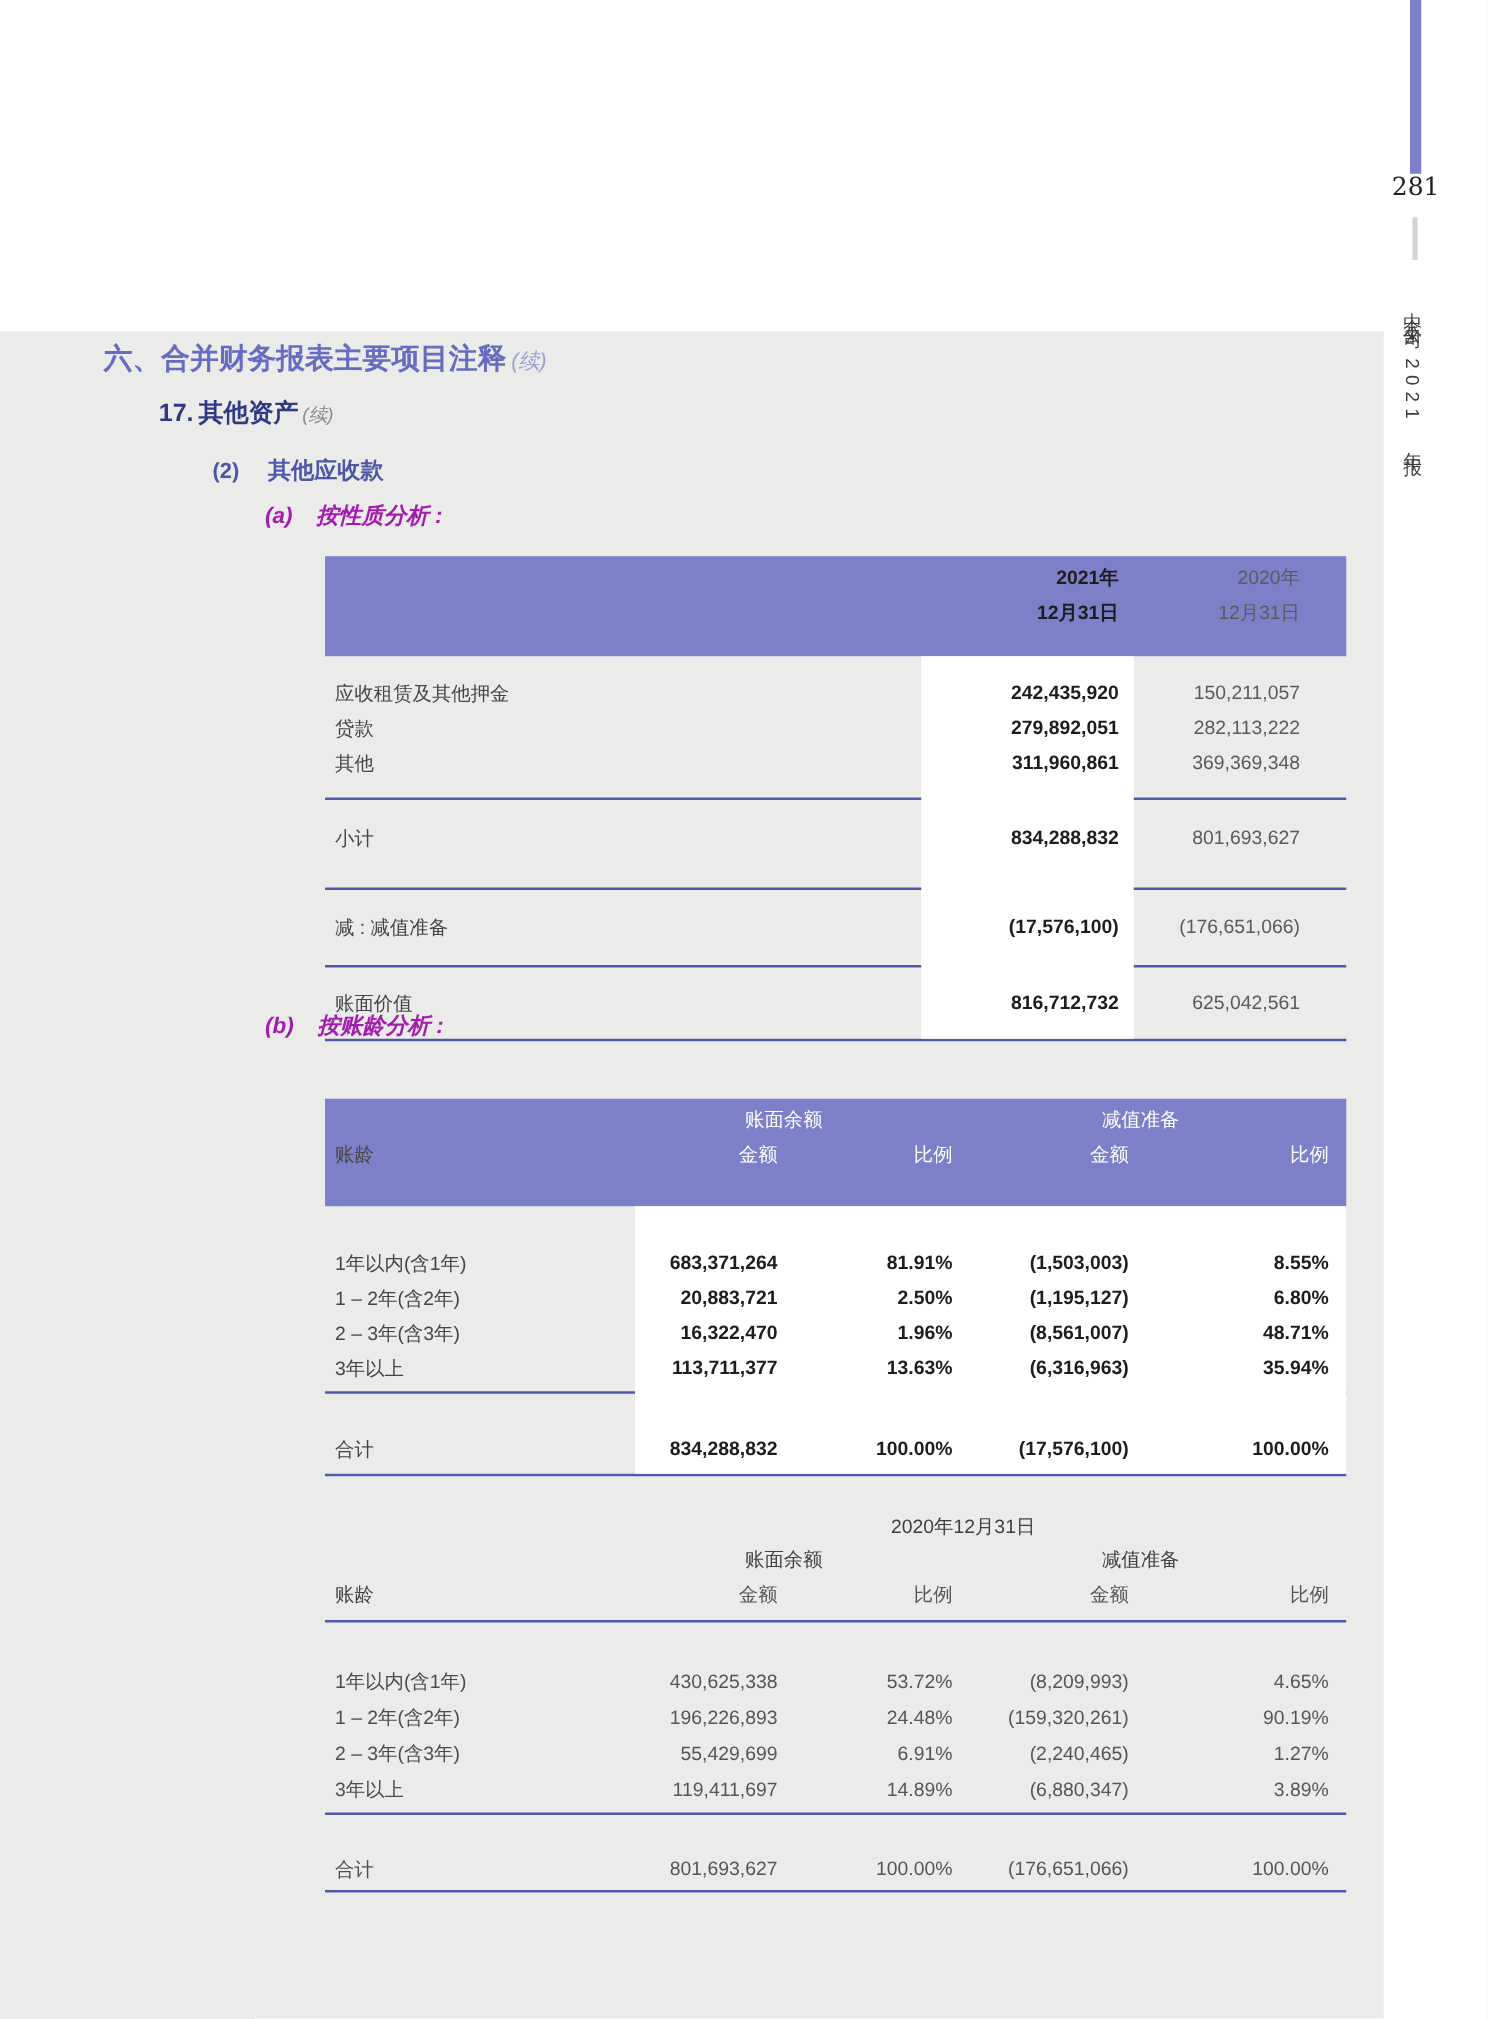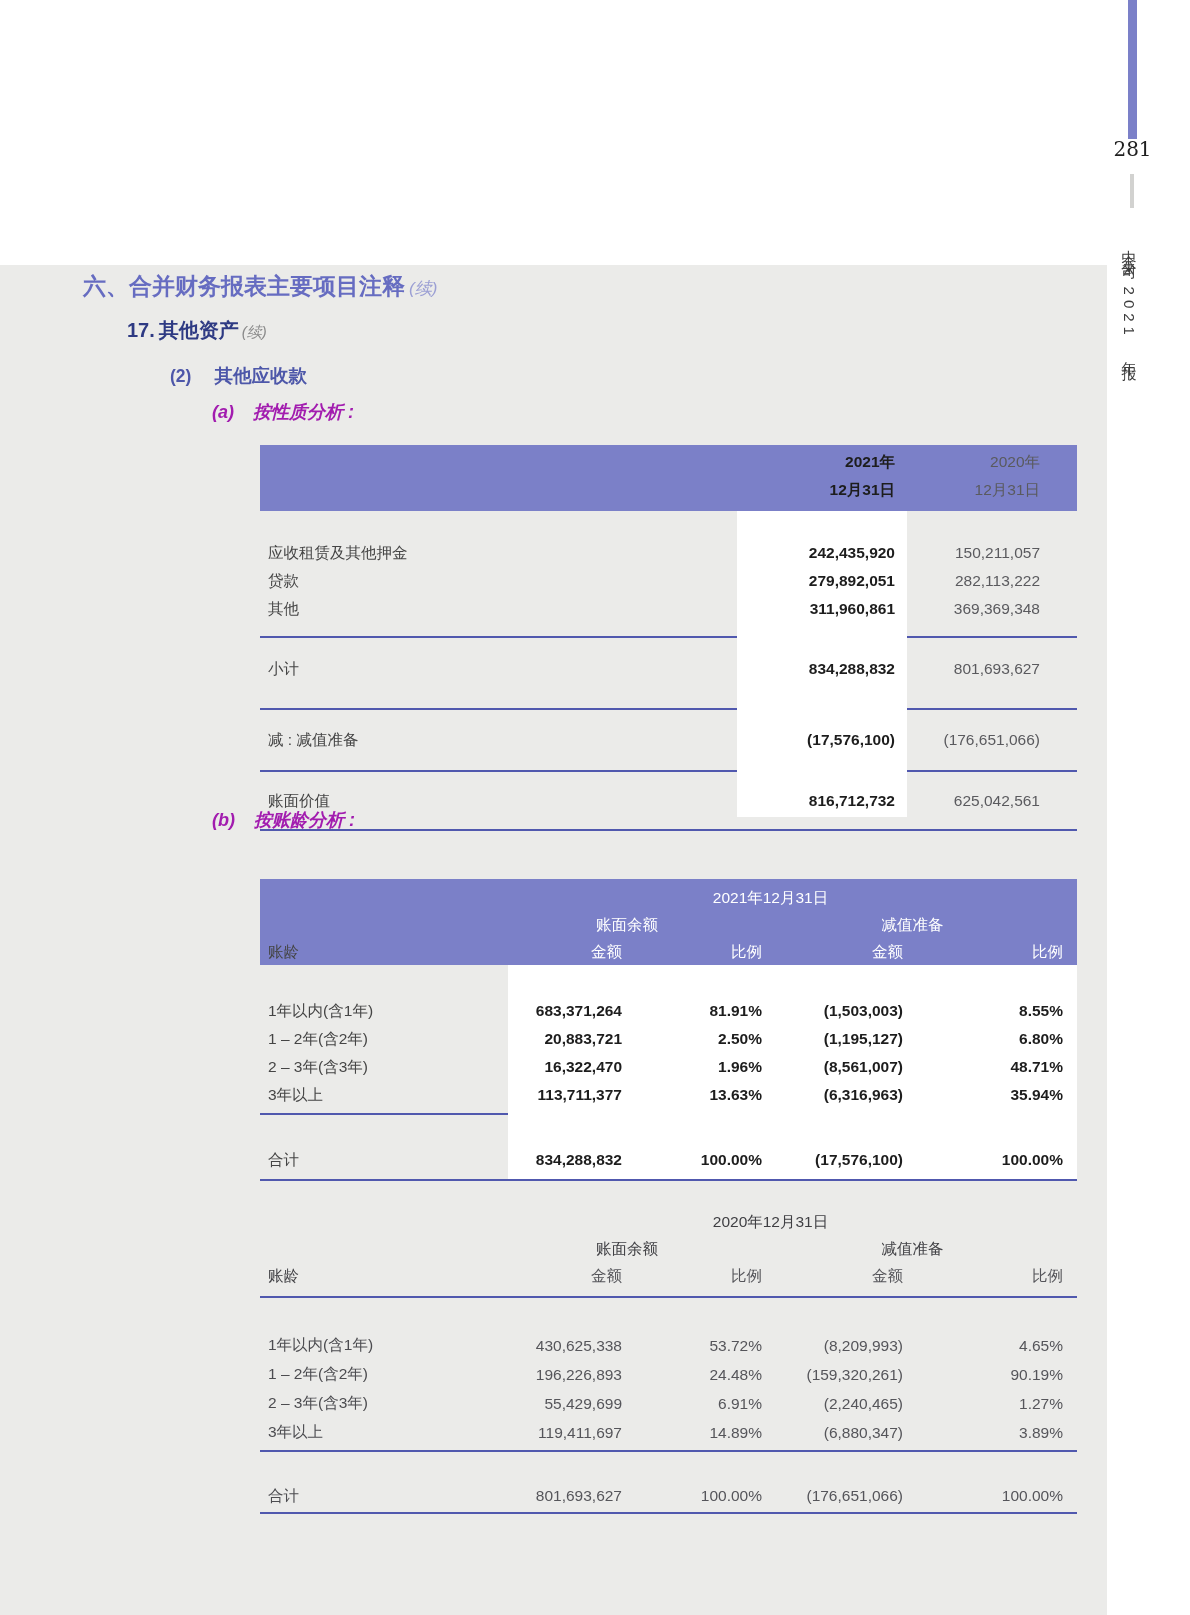--- a/index.html
+++ b/index.html
@@ -28,30 +28,30 @@
   .h4a{left:212px;top:400px;}
   .h4b{left:212px;top:808px;}
 
   
   .thr{display:flex;align-items:center;height:28px;}
   .cell{white-space:nowrap;}
   .hline{height:2px;background:#5058ae;}
 
   
   .table-a{position:absolute;left:260px;top:445px;width:817px;font-size:15.5px;}
-  .ta-header{height:66px;background:#7b80c8;color:#ffffff;padding-top:3px;box-sizing:border-box;}
+  .ta-header{height:80px;background:#7b80c8;color:#ffffff;padding-top:3px;box-sizing:border-box;}
   .ta-header .c21{font-weight:bold;color:#ffffff;}
   .ta-header .c20{color:rgba(255,255,255,0.72);}
   .ta-body{position:relative;}
   .stripe-a{position:absolute;left:477px;top:0;width:170px;height:306px;background:#ffffff;}
   .table-a .cl{flex:1;padding-left:8px;color:#454545;}
   .table-a .c21{width:160px;text-align:right;font-weight:bold;color:#1d1d1d;}
   .table-a .c20{width:145px;text-align:right;color:#5a5a5e;}
   .table-a .thr,.ta-header .thr{padding-right:37px;}
-  .ta-g0{padding:28px 0 13px 0;position:relative;}
+  .ta-g0{padding:16px 0 13px 0;position:relative;}
   .ta-g1{padding:17px 0 25px 0;position:relative;}
   .ta-g2{padding:16px 0 16px 0;position:relative;}
   .ta-g3{padding:15px 0 14px 0;position:relative;}
 
   
   .bt .bcl{flex:1;padding-left:8px;}
   .bt .bc1{width:130px;text-align:right;}
   .bt .bc2{width:140px;text-align:right;}
   .bt .bc3{width:141px;text-align:right;}
   .bt .bc4{width:160px;text-align:right;}
@@ -167,21 +167,20 @@
             <div class="cell c21">816,712,732</div>
             <div class="cell c20">625,042,561</div>
           </div>
         </div>
       <div class="hline"></div>
     </div>
   </div>
 
   <div class="table-b1 bt">
     <div class="tb1-header">
-      <div class="bh1">2021年12月31日</div>
       <div class="bh2">
         <span class="bg1">账面余额</span>
         <span class="bg2">减值准备</span>
       </div>
       <div class="thr">
         <div class="cell bcl">账龄</div>
         <div class="cell bc1">金额</div>
         <div class="cell bc2">比例</div>
         <div class="cell bc3">金额</div>
         <div class="cell bc4">比例</div>

